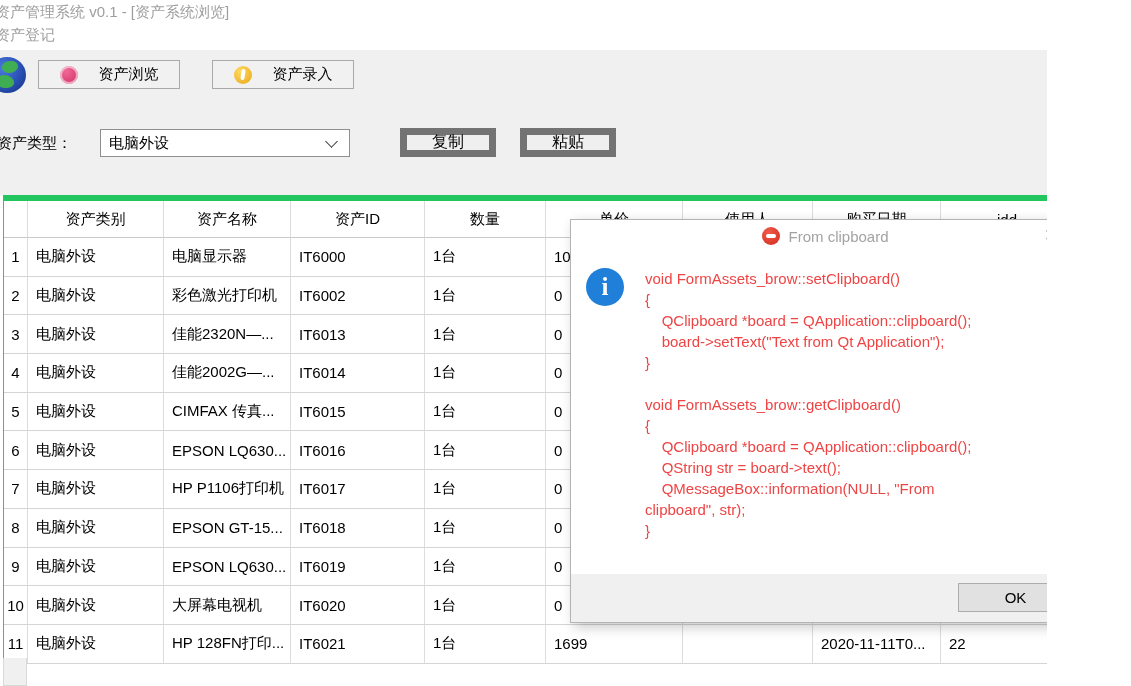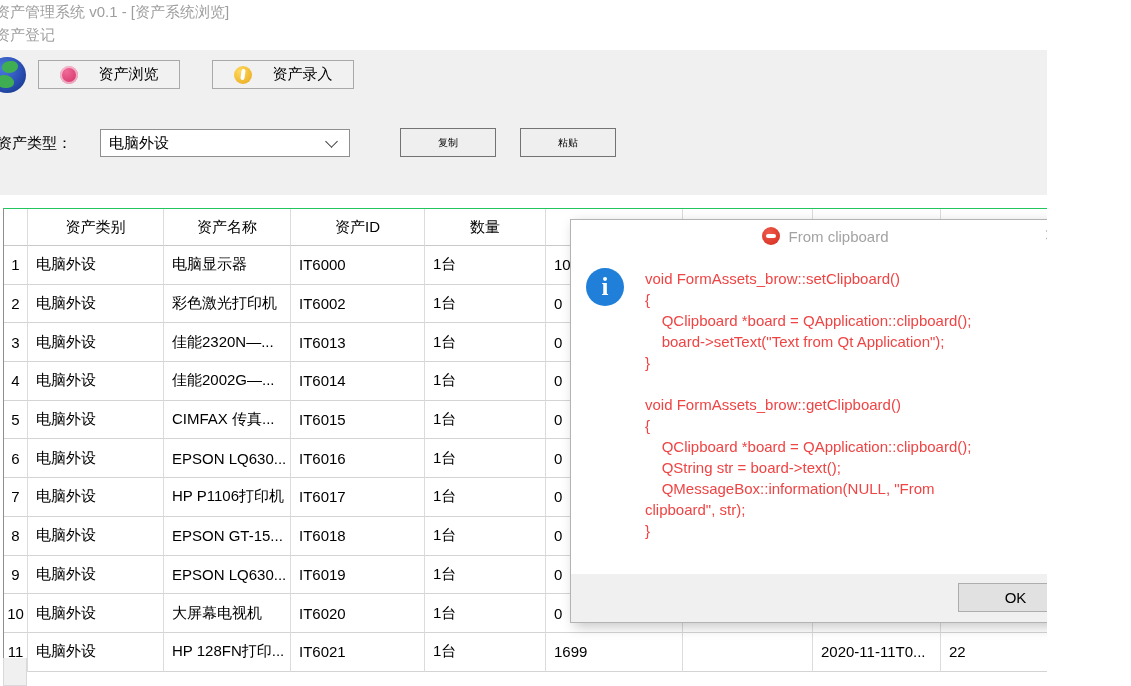--- a/index.html
+++ b/index.html
@@ -34,30 +34,30 @@
   .dot-entry{background:radial-gradient(circle at 35% 30%, #ffd95e, #e8a71b);}
   .dot-entry:after{content:""; position:absolute; left:7px; top:3px; width:4px; height:11px; background:#fff; border-radius:2px; transform:rotate(8deg);}
 
   
   .filter-label{left:-3px; top:134px; font-size:15px;}
   .combo{left:100px; top:129px; width:250px; height:28px; background:#fff; border:1px solid #8f8f8f;
     box-sizing:border-box; display:flex; align-items:center; font-size:15px;}
   .combo .val{padding-left:8px; flex:1;}
   .combo .chev{width:8px; height:8px; border-right:1.4px solid #3c3c3c; border-bottom:1.4px solid #3c3c3c;
     transform:rotate(45deg); margin-right:13px; margin-top:-4px;}
-  .pbtn{top:128px; width:96px; height:29px; background:#efefef; border:1px solid #737373; box-sizing:border-box;
-    display:flex; align-items:center; justify-content:center; font-size:10px;}
+  .pbtn{top:128px; width:96px; height:29px; background:#efefef; border:7px solid #737373; box-sizing:border-box;
+    display:flex; align-items:center; justify-content:center; font-size:16px;}
   .btn-copy{left:400px;} .btn-paste{left:520px;}
 
   
-  .grid{left:3px; top:208px; width:1070px; height:463px;
+  .grid{left:3px; top:195px; width:1070px; height:463px;
     display:grid;
     grid-template-columns:24px 136px 127px 134px 121px 137px 130px 128px 133px;
     grid-template-rows:37px repeat(11, 38.7px);
-    border-left:1px solid #8f8f8f; border-top:1px solid #22c55e;
+    border-left:1px solid #8f8f8f; border-top:6px solid #22c55e;
     background:#fff; box-sizing:border-box;}
   .cell{border-right:1px solid #dcdcdc; border-bottom:1px solid #d4d4d4; box-sizing:border-box;
     font-size:15px; display:flex; align-items:center; overflow:hidden; white-space:nowrap;}
   .hcell{justify-content:center; border-bottom:1px solid #c9c9c9;}
   .bcell{padding-left:8px;}
   .numcell{justify-content:center; padding-left:0;}
   .rowstub{left:3px; top:658px; width:24px; height:28px; background:#f0f0f0;
     border:1px solid #d9d9d9; border-top:none; box-sizing:border-box;}
   .scrollstub{left:1117px; top:198px; width:14px; height:30px; background:#e9e9e9; border:1px solid #d2d2d2; box-sizing:border-box;}
 

